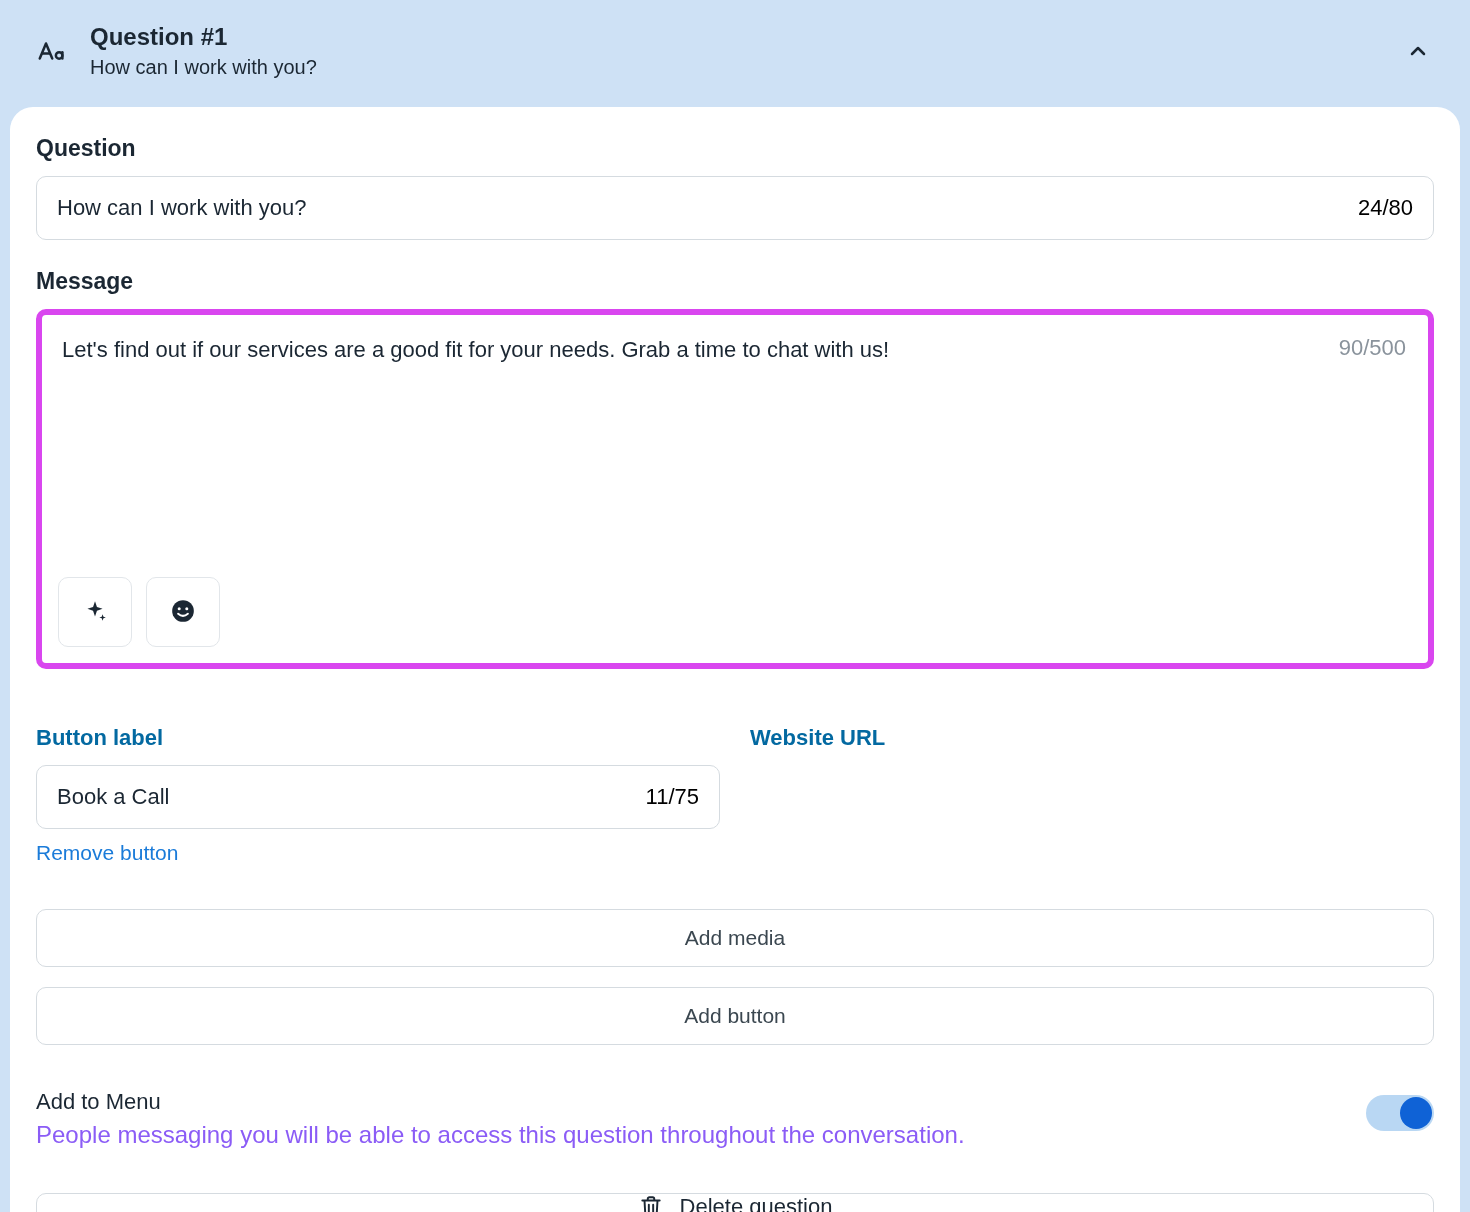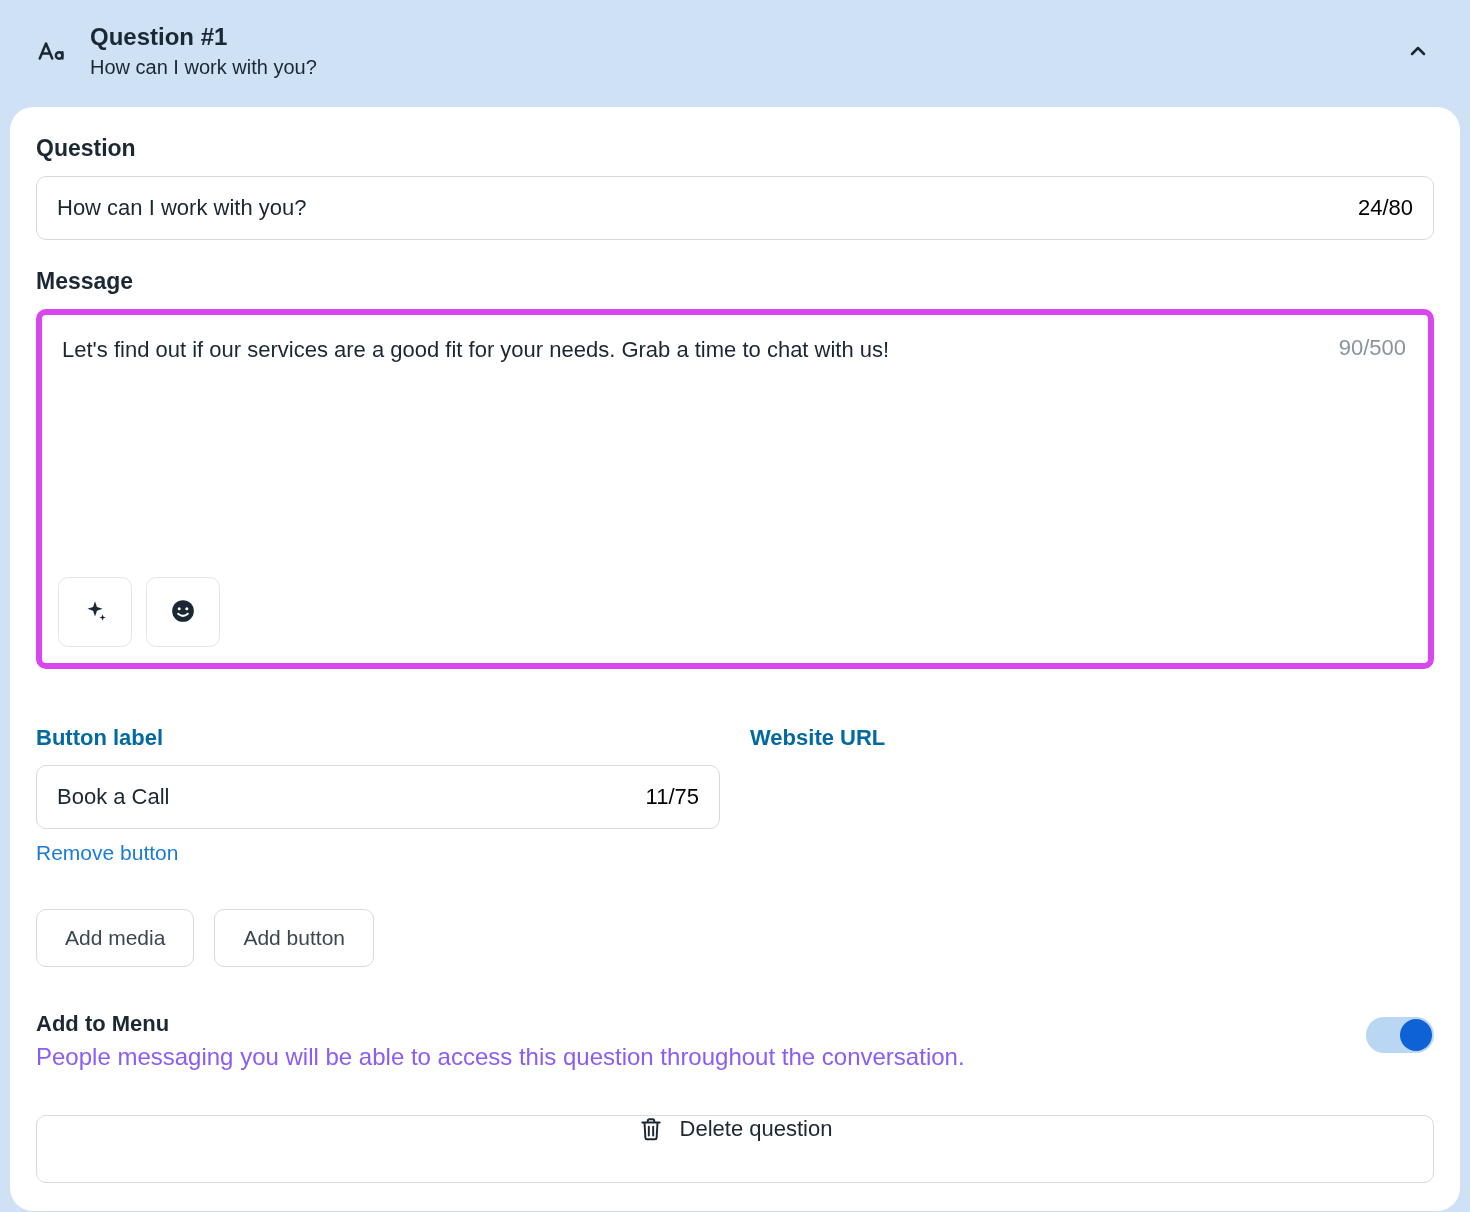--- a/index.html
+++ b/index.html
@@ -141,41 +141,42 @@
     display: inline-block;
     margin-top: 12px;
     font-size: 21px;
     color: #1a7bd9;
     cursor: pointer;
   }
   .btn-row {
     display: flex;
     gap: 20px;
     margin-top: 44px;
+    flex-direction: column;
   }
   .btn-secondary {
     border: 1px solid #d5dbe0;
     background: #fff;
     border-radius: 10px;
     padding: 16px 28px;
     font-size: 21px;
     color: #3b4750;
     cursor: pointer;
   }
   .menu-row {
     display: flex;
     align-items: flex-start;
     justify-content: space-between;
     margin-top: 44px;
     gap: 30px;
   }
   .menu-copy { flex: 1 1 auto; }
   .menu-title {
     font-size: 22px;
-    font-weight: 700;
+    font-weight: 400;
     color: #1b2733;
     margin-bottom: 6px;
   }
   .menu-desc {
     font-size: 24px;
     color: #8b5cf6;
   }
   .toggle {
     width: 68px;
     height: 36px;

